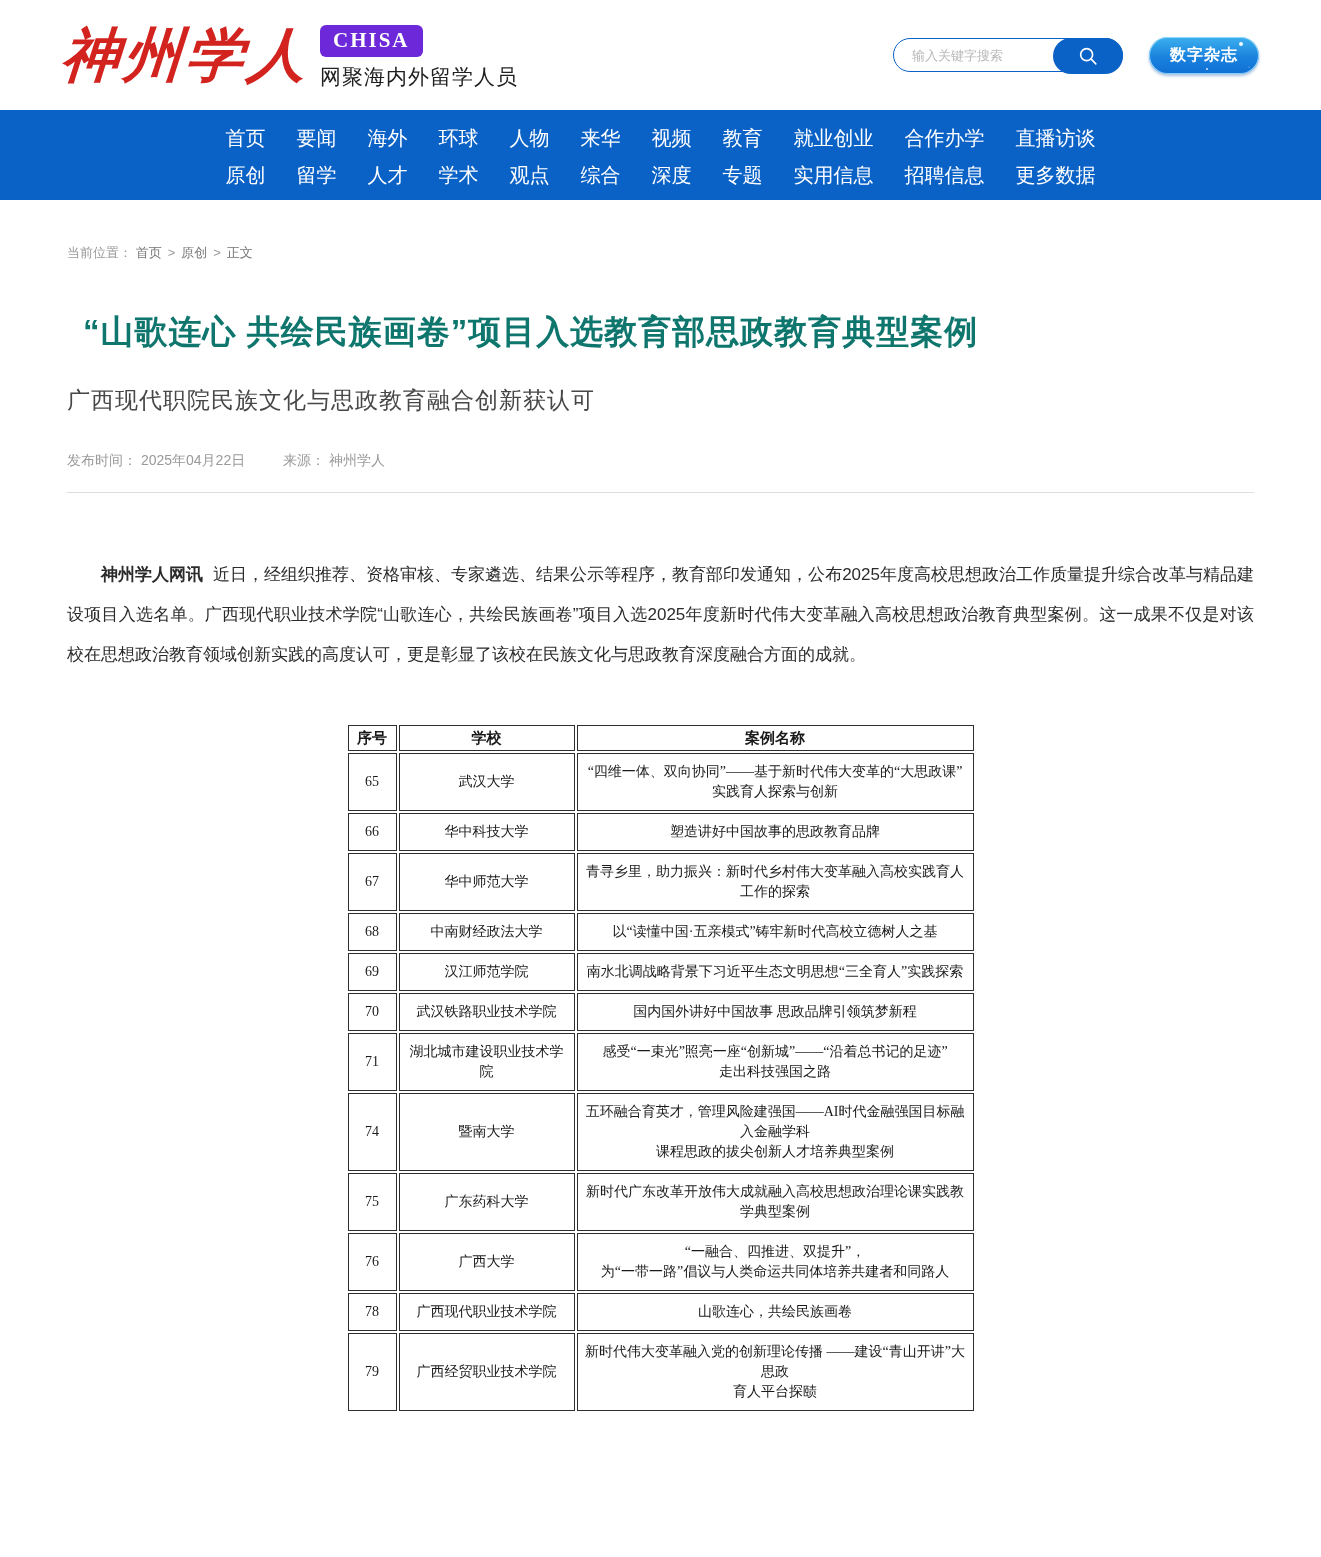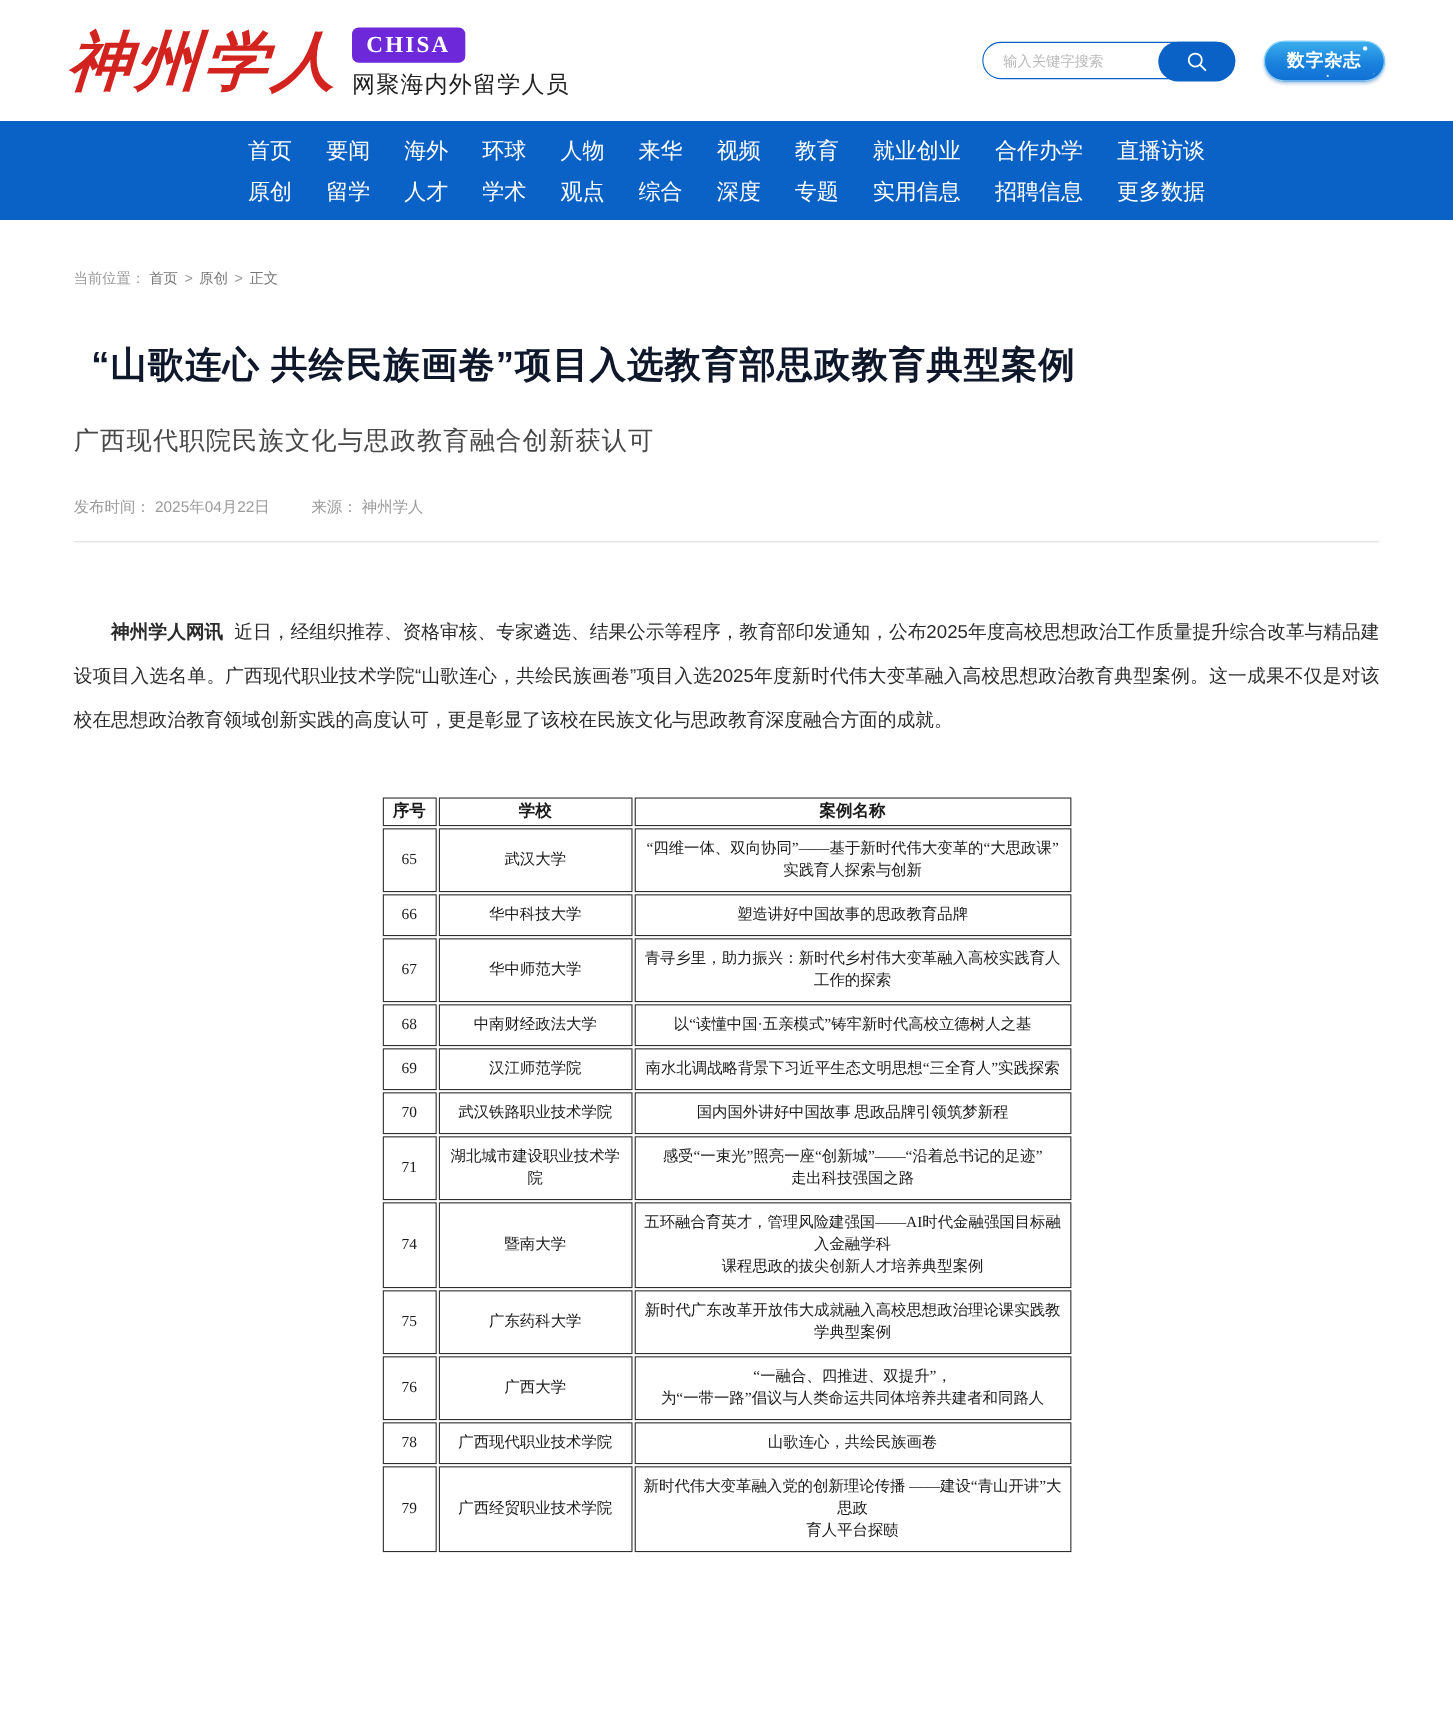--- a/index.html
+++ b/index.html
@@ -85,21 +85,21 @@
 
   
   .content { width:1187px; margin:0 auto; }
 
   .breadcrumb { margin-top:44px; font-size:13px; color:#999; }
   .breadcrumb .crumb-link { color:#777; cursor:pointer; }
   .breadcrumb .crumb-sep { margin:0 6px; color:#999; }
 
   .article-title {
     margin-top:48px; padding-left:16px;
-    font-size:33px; font-weight:bold; color:#0f172a; letter-spacing:1px;
+    font-size:33px; font-weight:bold; color:#0f766e; letter-spacing:1px;
   }
   .article-subtitle {
     margin-top:30px;
     font-size:23px; font-weight:normal; color:#474747; letter-spacing:1px;
   }
   .article-meta { margin-top:36px; font-size:14px; color:#9a9a9a; }
   .article-meta .meta-item { margin-right:34px; }
   .meta-divider { margin-top:22px; border-bottom:1px solid #dedede; }
 
   .article-body { margin-top:62px; font-size:17px; line-height:2.35; color:#2b2b2b; }

